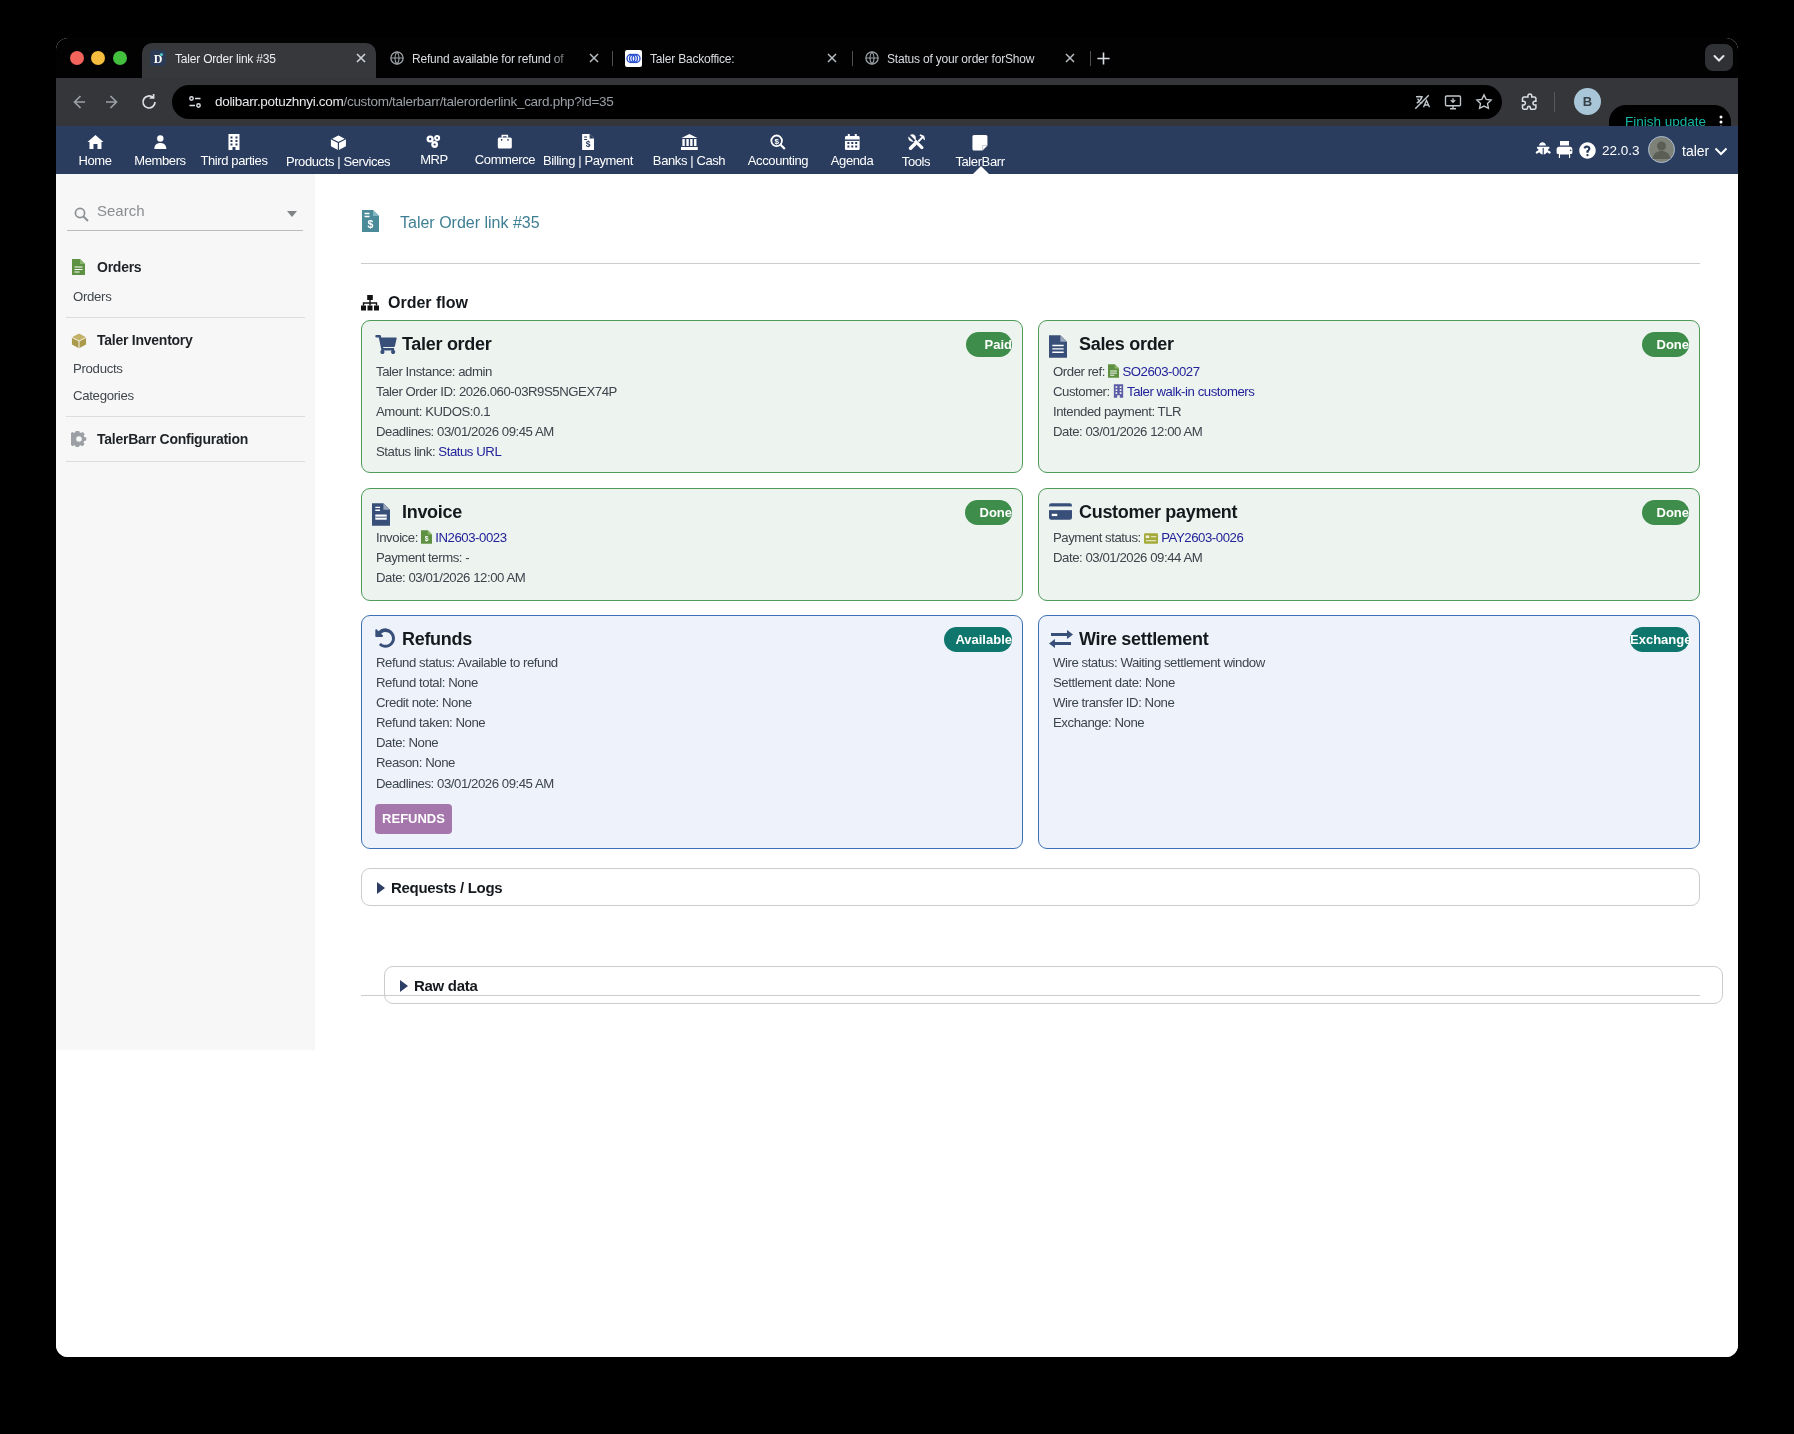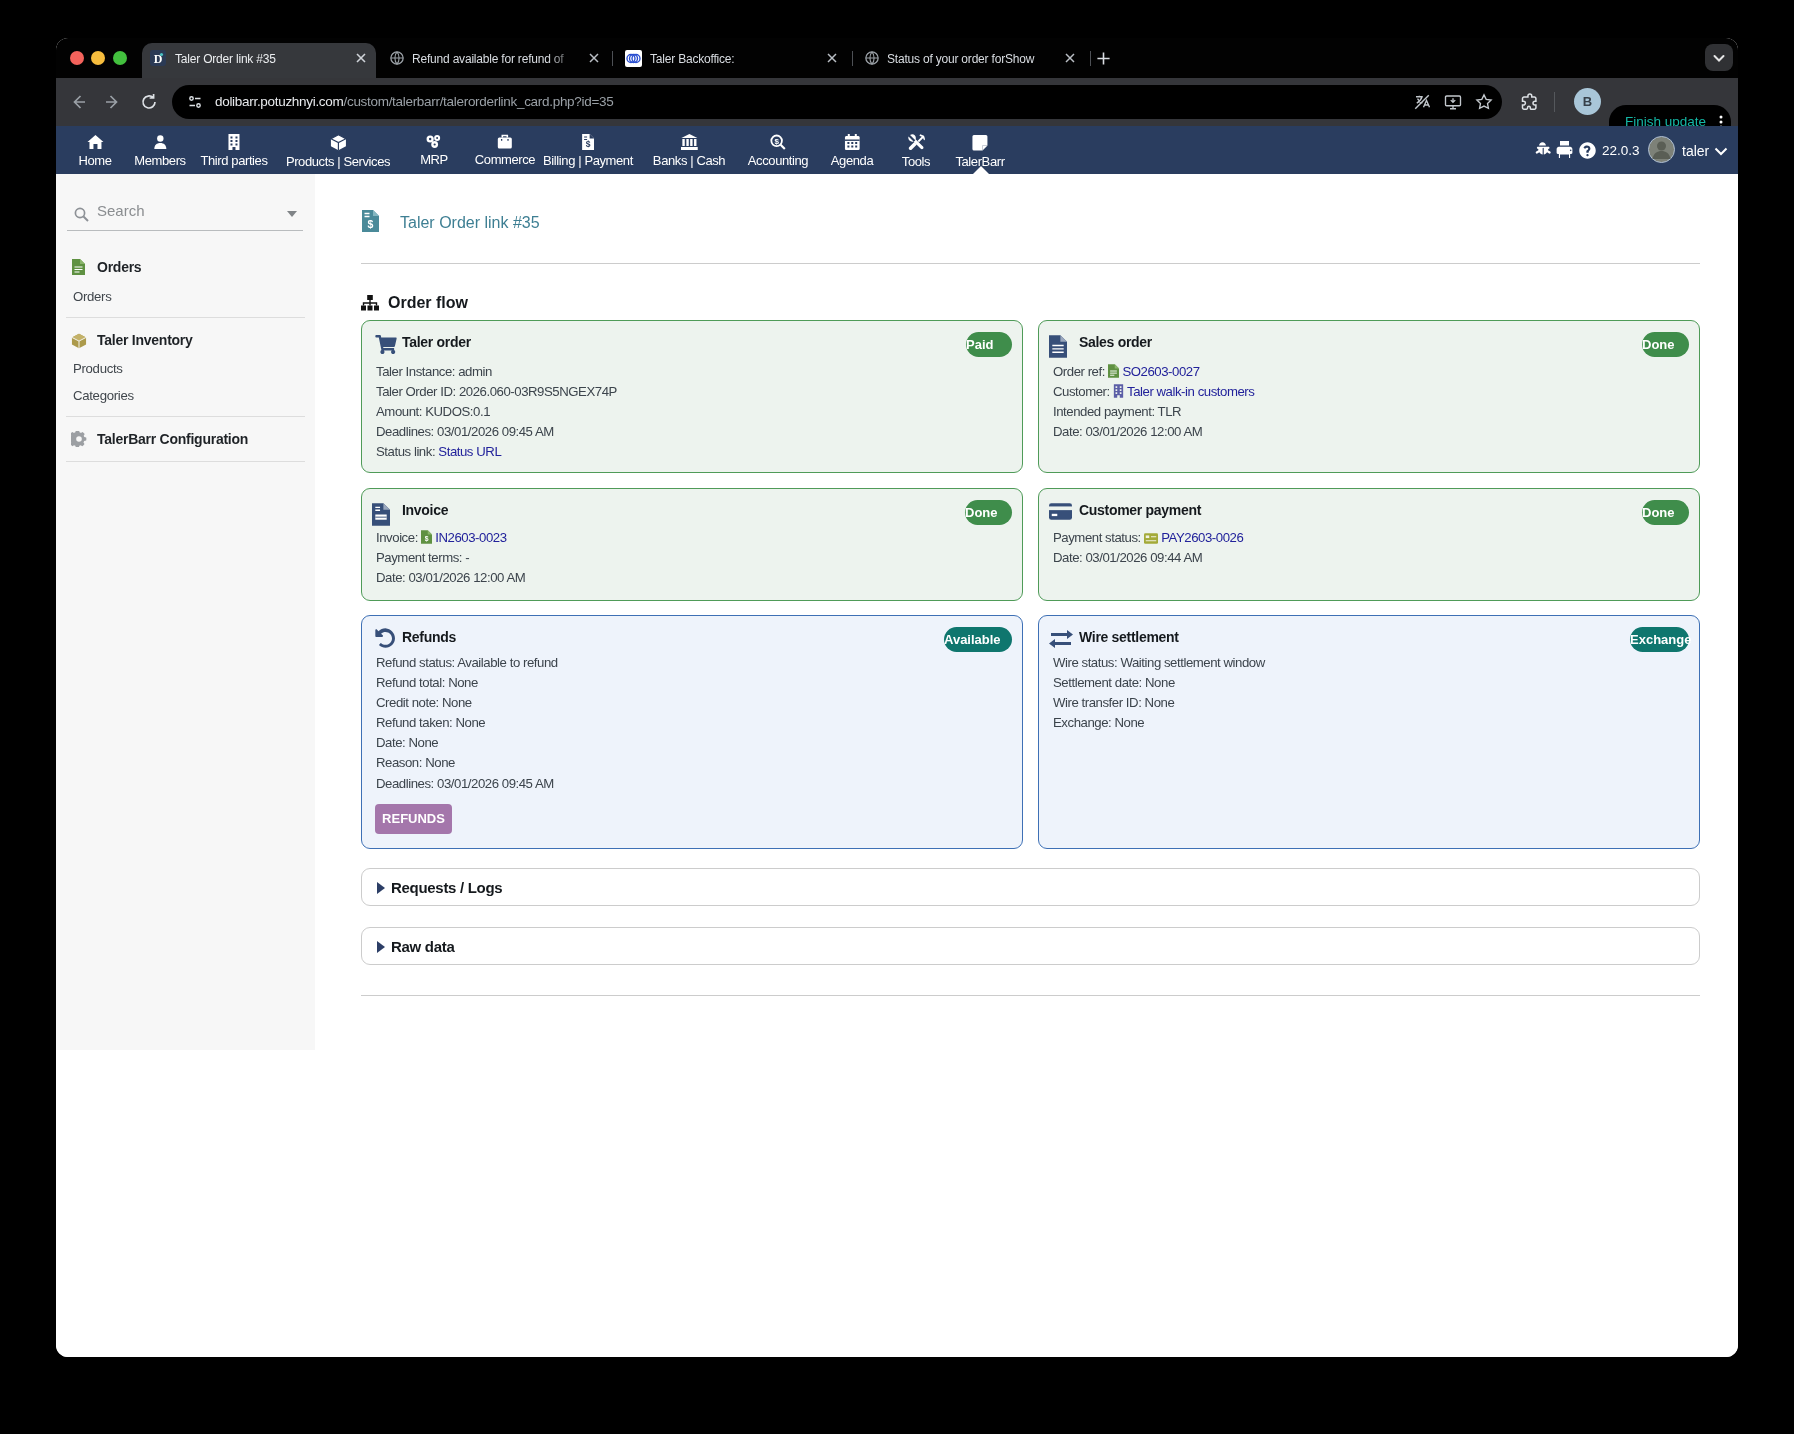--- a/index.html
+++ b/index.html
@@ -32,22 +32,22 @@
 .content { position:absolute; left:0; top:136px; width:1682px; height:1183px; background:#fff; }
 .sidebar { position:absolute; left:0; top:0; width:259px; height:876px; background:#f7f7f7; }
 .sdiv { position:absolute; left:10px; width:239px; border-top:1px solid #ddd; }
 .shead { position:absolute; left:41px; font-size:14px; letter-spacing:-0.25px; font-weight:bold; color:#1e2226; white-space:nowrap; }
 .slink { position:absolute; left:17px; font-size:13.2px; letter-spacing:-0.3px; color:#40464c; }
 .main { position:absolute; left:305px; top:0; width:1339px; }
 .hr { position:absolute; left:0; width:1339px; border-top:1px solid #ccc; }
 .card { position:absolute; border-radius:9px; }
 .cgreen { background:#edf3ee; border:1.5px solid #4f9b58; }
 .cblue { background:#eef3fb; border:1.5px solid #3e70b5; }
-.ctitle { position:absolute; left:40px; top:13px; font-size:14px; letter-spacing:-0.3px; font-weight:bold; color:#15191d; }
-.badge { position:absolute; top:11px; height:25px; border-radius:13px; color:#fff; font-size:13px; font-weight:bold; line-height:25px; text-align:left; }
+.ctitle { position:absolute; left:40px; top:13px; font-size:18px; letter-spacing:-0.3px; font-weight:bold; color:#15191d; }
+.badge { position:absolute; top:11px; height:25px; border-radius:13px; color:#fff; font-size:13px; font-weight:bold; line-height:25px; text-align:right; }
 .bgreen { background:#3f8d4b; }
 .bblue { background:#0f766e; }
 .cline { position:absolute; left:14px; font-size:13.2px; letter-spacing:-0.45px; color:#3c444c; white-space:nowrap; }
 .cline a { color:#22229b; text-decoration:none; }
 .panel { position:absolute; left:0; width:1339px; height:38px; border:1px solid #ccc; border-radius:9px; background:#fff; }
 .ptitle { position:absolute; left:29px; top:10px; font-size:15px; letter-spacing:-0.3px; font-weight:bold; color:#15191d; }
 .ptri { position:absolute; left:15px; top:13px; width:0; height:0; border-top:6px solid transparent; border-bottom:6px solid transparent; border-left:8px solid #2c3e66; }
 .icon16 { display:inline-block; vertical-align:-2px; }
 </style>
 </head>
@@ -422,20 +422,20 @@
         <div class="cline" style="top:39px;">Wire status: Waiting settlement window</div>
         <div class="cline" style="top:59px;">Settlement date: None</div>
         <div class="cline" style="top:79px;">Wire transfer ID: None</div>
         <div class="cline" style="top:99px;">Exchange: None</div>
       </div>
 
       <div class="panel" style="top:694px;">
           <div class="ptri"></div>
           <div class="ptitle">Requests / Logs</div>
         </div>
-      <div class="panel" style="top:753px;">
+      <div class="panel" style="top:792px;margin-left:23px;">
           <div class="ptri"></div>
           <div class="ptitle">Raw data</div>
         </div>
       <div class="hr" style="top:821px;"></div>
     </div>
   </div>
 </div>
 
 </body></html>

